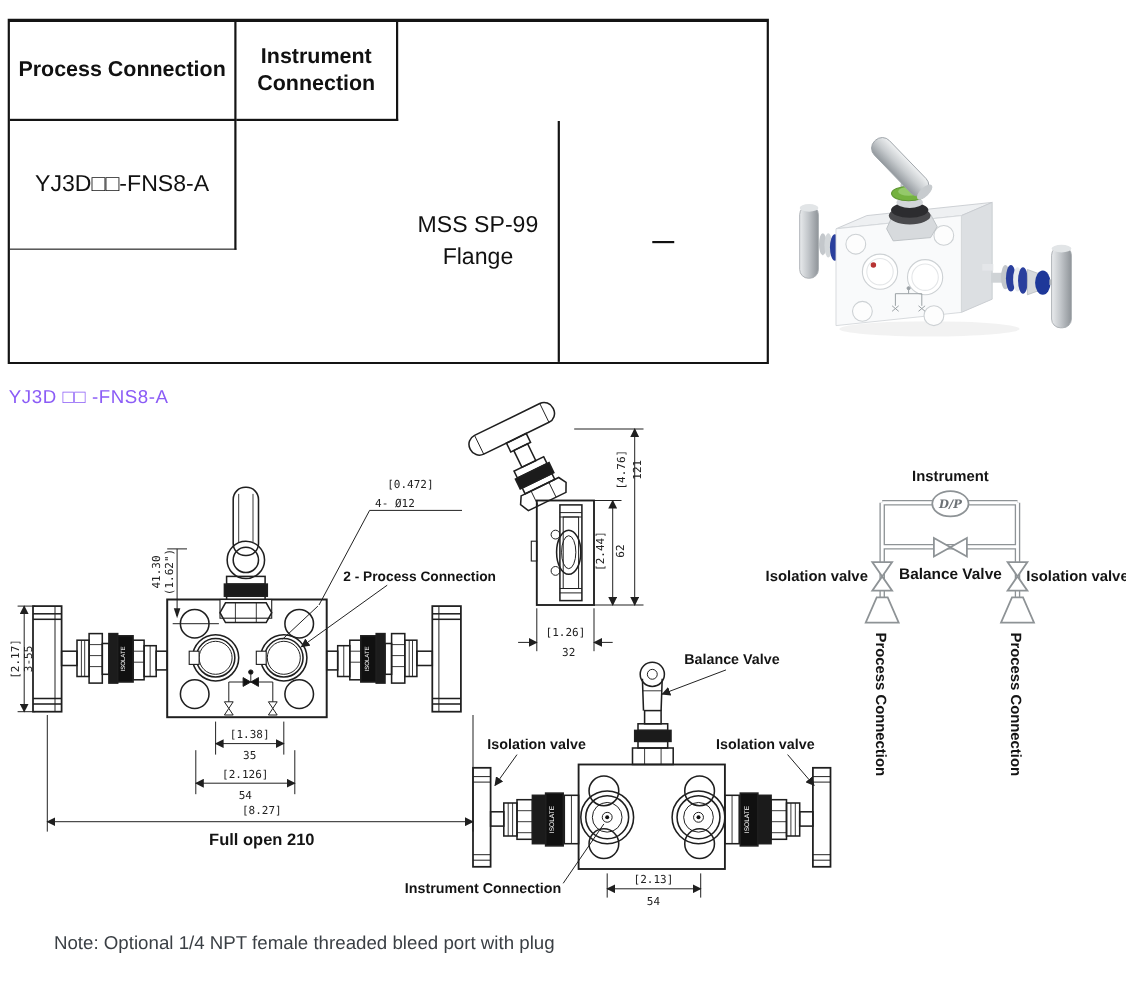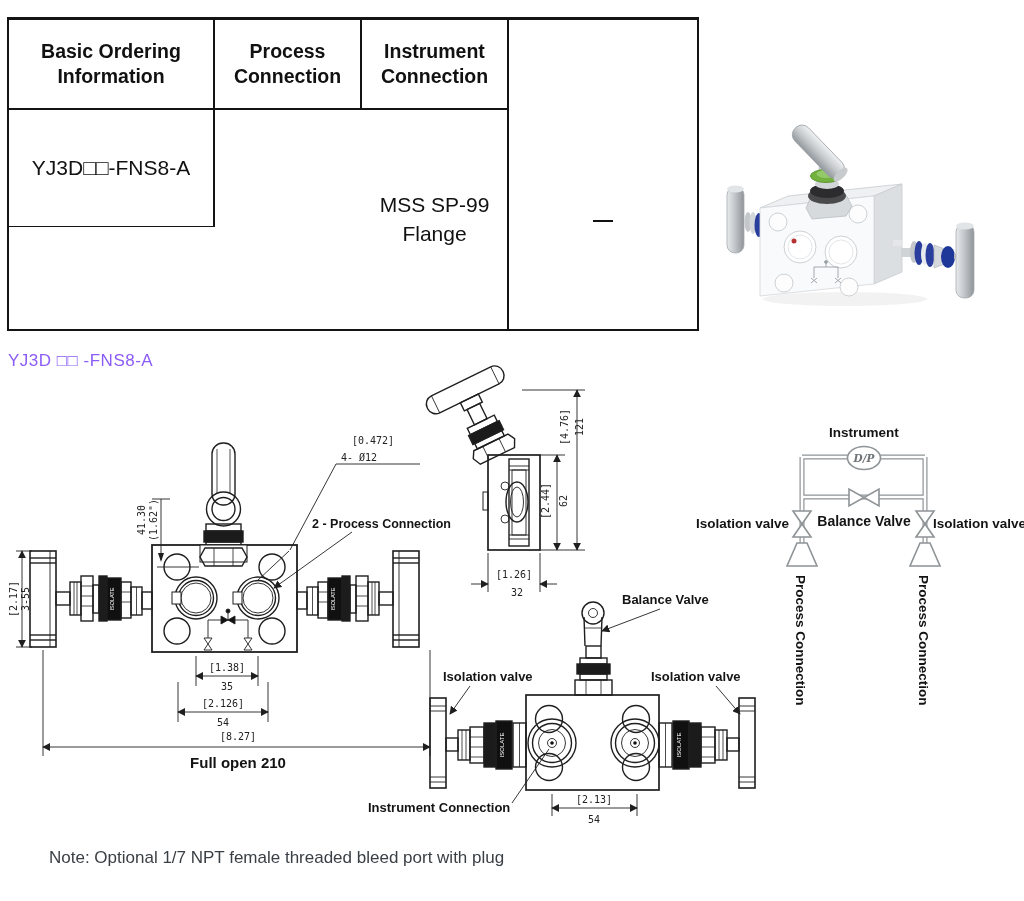--- a/index.html
+++ b/index.html
@@ -26,21 +26,20 @@
   .ln{stroke:#1f1f1f;fill:none;}
   .dimtxt{font-family:"DejaVu Sans Mono",monospace;font-size:10px;fill:#222;}
   .boldlbl{font-family:"Liberation Sans",sans-serif;font-weight:bold;fill:#141414;}
 </style>
 </head>
 <body>
 
 <div class="page">
 
   <div class="tbl">
-    <div class="cell th br bb">Basic Ordering Information</div>
     <div class="cell th br bb">Process Connection</div>
     <div class="cell th br bb">Instrument Connection</div>
 
     <div class="cell bd br bb2" style="grid-column:1;grid-row:2;">YJ3D□□-FNS8-A</div>
 
     <div class="cell bd br span2" style="grid-column:3;">
       <div>
         <span style="display:block;">MSS SP-99</span>
         <span style="display:block;">Flange</span>
       </div>
@@ -439,15 +438,15 @@
     </g>
     <text x="864" y="462" text-anchor="middle" font-size="10.5" font-weight="bold" fill="#6d7276" font-family="DejaVu Serif,serif" font-style="italic">D/P</text>
     <text class="boldlbl" x="864" y="437" text-anchor="middle" font-size="13.5">Instrument</text>
     <text class="boldlbl" x="789" y="528" text-anchor="end" font-size="13.5">Isolation valve</text>
     <text class="boldlbl" x="864" y="526" text-anchor="middle" font-size="14">Balance Valve</text>
     <text class="boldlbl" x="933" y="528" text-anchor="start" font-size="13.5">Isolation valve</text>
     <text class="boldlbl" transform="rotate(90 796 575)" x="796" y="575" font-size="13.5">Process Connection</text>
     <text class="boldlbl" transform="rotate(90 919 575)" x="919" y="575" font-size="13.5">Process Connection</text>
   </svg>
 
-  <div class="note">Note: Optional 1/7 NPT female threaded bleed port with plug</div>
+  <div class="note">Note: Optional 1/4 NPT female threaded bleed port with plug</div>
 
 </div>
 
 </body></html>

